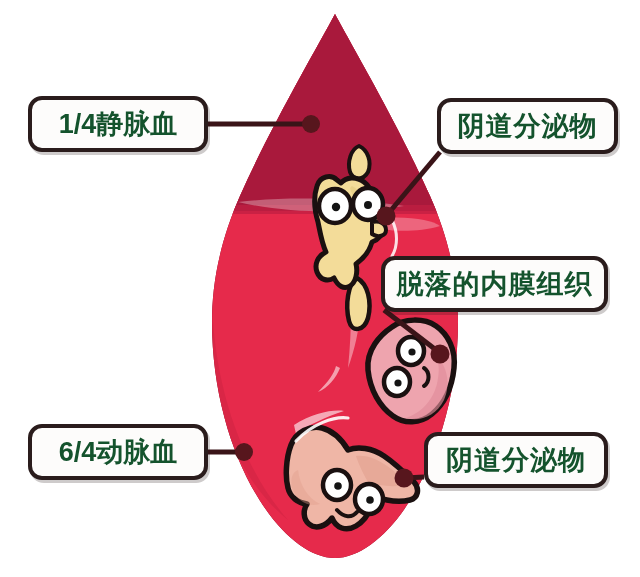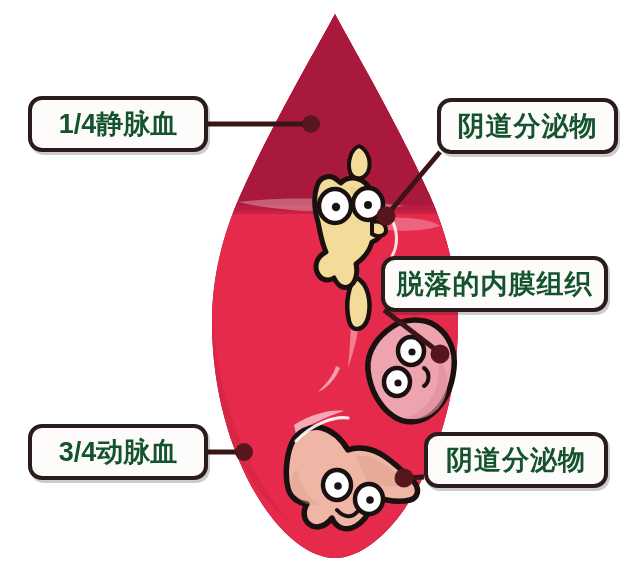--- a/index.html
+++ b/index.html
@@ -223,20 +223,20 @@
 
   <div class="callout" id="lbl-vaginal">
     <span>阴道分泌物</span>
   </div>
 
   <div class="callout" id="lbl-endo">
     <span>脱落的内膜组织</span>
   </div>
 
   <div class="callout latin" id="lbl-artery">
-    <span>3/4动脉血</span>
+    <span>6/4动脉血</span>
   </div>
 
   <div class="callout" id="lbl-cervix">
     <span>阴道分泌物</span>
   </div>
 
 </div>
 
 </body></html>

